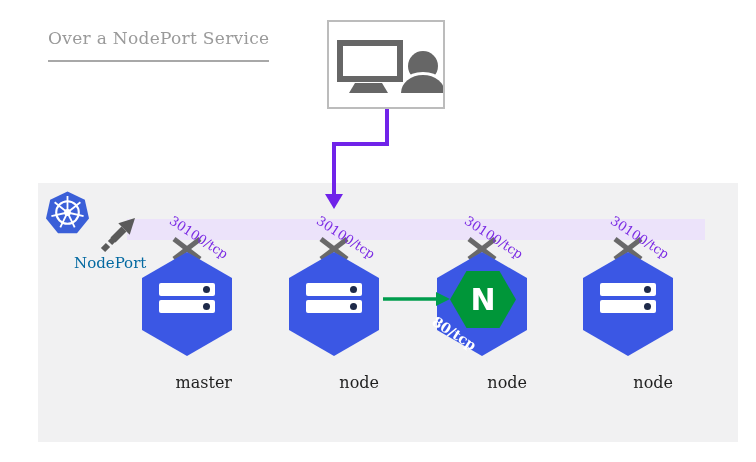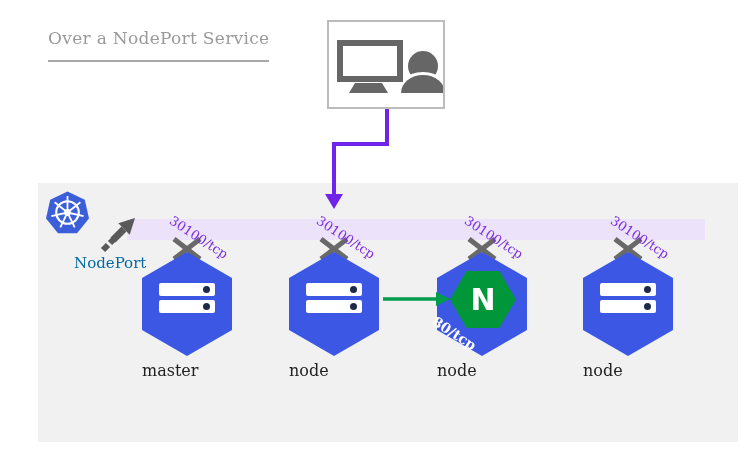--- a/index.html
+++ b/index.html
@@ -41,21 +41,21 @@
     position:absolute;left:0;top:40px;width:90px;height:104px;background:#3b57e4;
     clip-path:polygon(50% 0%,100% 25%,100% 75%,50% 100%,0% 75%,0% 25%);z-index:3;
   }
   .bar{position:absolute;left:17px;width:56px;height:13px;background:#fff;border-radius:2px;}
   .bar-1{top:31px;} .bar-2{top:48px;}
   .bar .dot{
     position:absolute;right:5px;top:3px;width:7px;height:7px;border-radius:50%;
     background:#1e2a4a;
   }
   .node-name{
-    position:absolute;left:0;top:149px;width:90px;text-align:left;
+    position:absolute;left:0;top:161px;width:90px;text-align:right;
     font-size:16px;color:#1f1f1f;z-index:3;
   }
   .nginx-hex{
     position:absolute;left:13px;top:59px;width:66px;height:57px;background:#009639;
     clip-path:polygon(25% 0%,75% 0%,100% 50%,75% 100%,25% 100%,0% 50%);
     z-index:4;display:flex;align-items:center;justify-content:center;
   }
   .nginx-n{
     font-family:"DejaVu Sans", sans-serif;font-weight:800;font-size:30px;color:#fff;
   }

